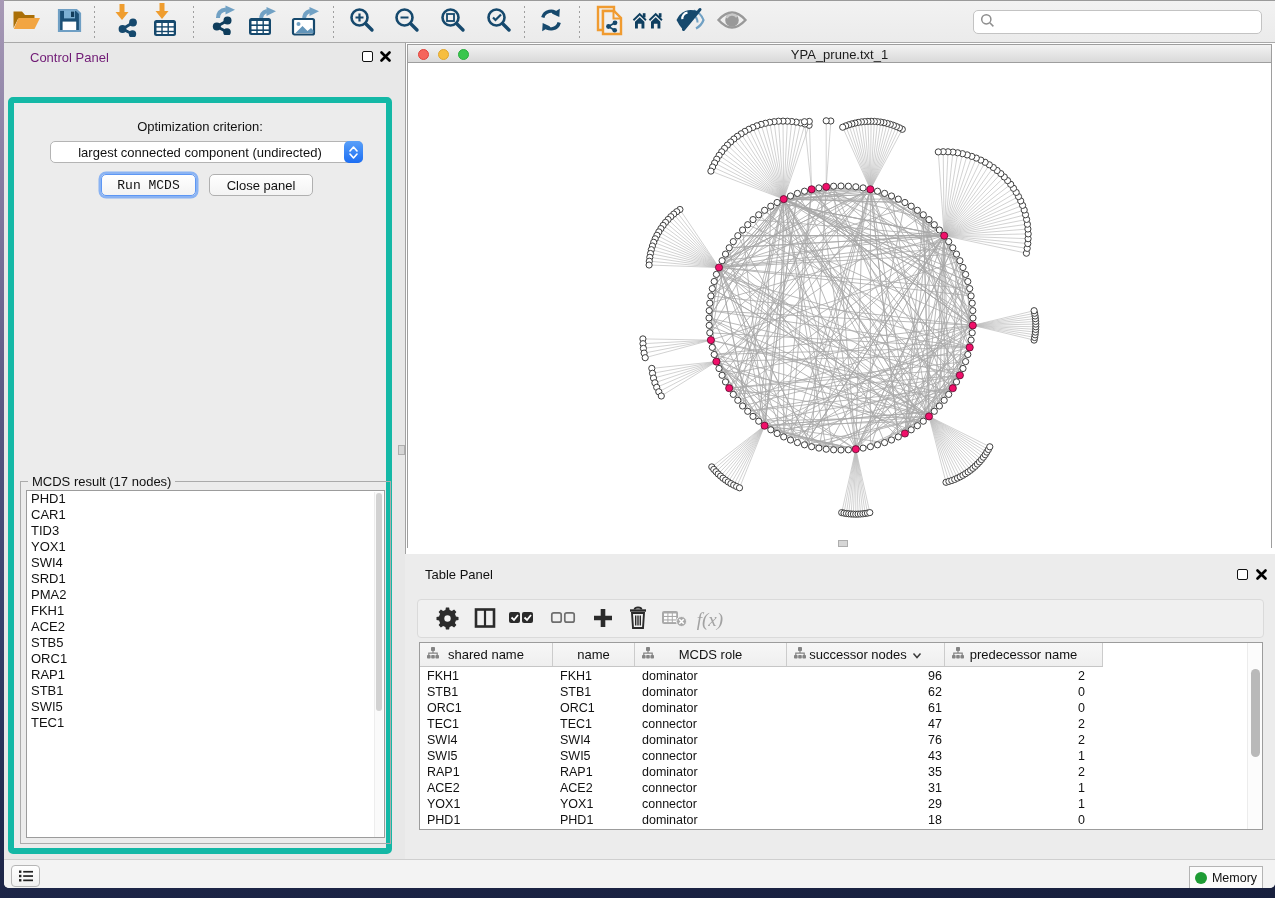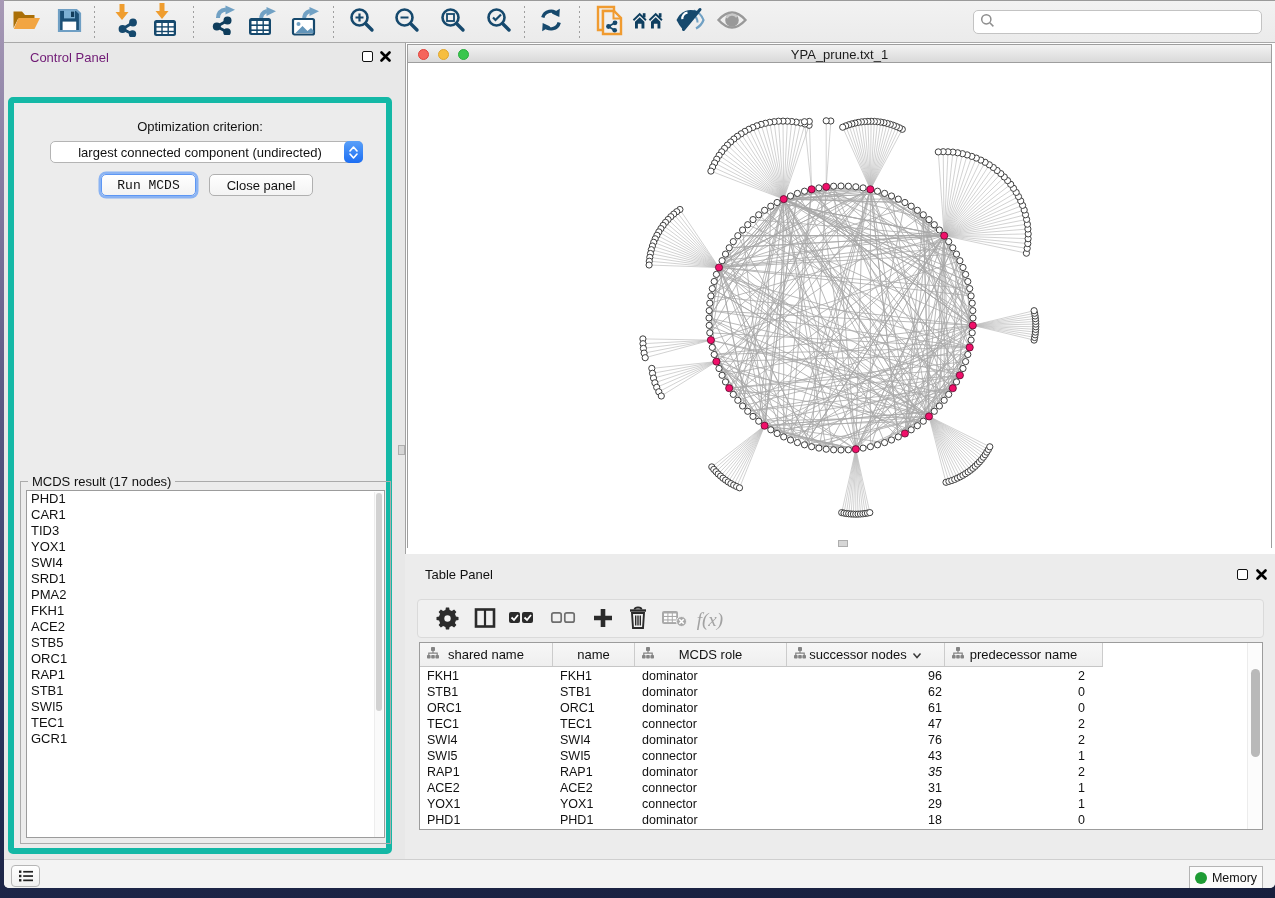--- a/index.html
+++ b/index.html
@@ -334,21 +334,20 @@
             <div class="result-item">SRD1</div>
             <div class="result-item">PMA2</div>
             <div class="result-item">FKH1</div>
             <div class="result-item">ACE2</div>
             <div class="result-item">STB5</div>
             <div class="result-item">ORC1</div>
             <div class="result-item">RAP1</div>
             <div class="result-item">STB1</div>
             <div class="result-item">SWI5</div>
             <div class="result-item">TEC1</div>
-            <div class="result-item">GCR1</div>
           <div class="list-scroll">
               <div class="list-thumb"></div>
             </div>
         </div>
       </div>
     </div>
   </div>
 
   <div class="v-split"></div>
   <div class="v-knob"></div>
@@ -1318,21 +1317,21 @@
             <div class="td td-left" style="width:133px;">SWI5</div>
             <div class="td td-left" style="width:82px;">SWI5</div>
             <div class="td td-left" style="width:152px;">connector</div>
             <div class="td td-num" style="width:158px;padding-right:3px;">43</div>
             <div class="td td-num" style="width:158px;padding-right:18px;">1</div>
           </div>
           <div class="tr">
             <div class="td td-left" style="width:133px;">RAP1</div>
             <div class="td td-left" style="width:82px;">RAP1</div>
             <div class="td td-left" style="width:152px;">dominator</div>
-            <div class="td td-num" style="width:158px;padding-right:3px;font-style:italic;">35</div>
+            <div class="td td-num" style="width:158px;padding-right:3px;">35</div>
             <div class="td td-num" style="width:158px;padding-right:18px;">2</div>
           </div>
           <div class="tr">
             <div class="td td-left" style="width:133px;">ACE2</div>
             <div class="td td-left" style="width:82px;">ACE2</div>
             <div class="td td-left" style="width:152px;">connector</div>
             <div class="td td-num" style="width:158px;padding-right:3px;">31</div>
             <div class="td td-num" style="width:158px;padding-right:18px;">1</div>
           </div>
           <div class="tr">

